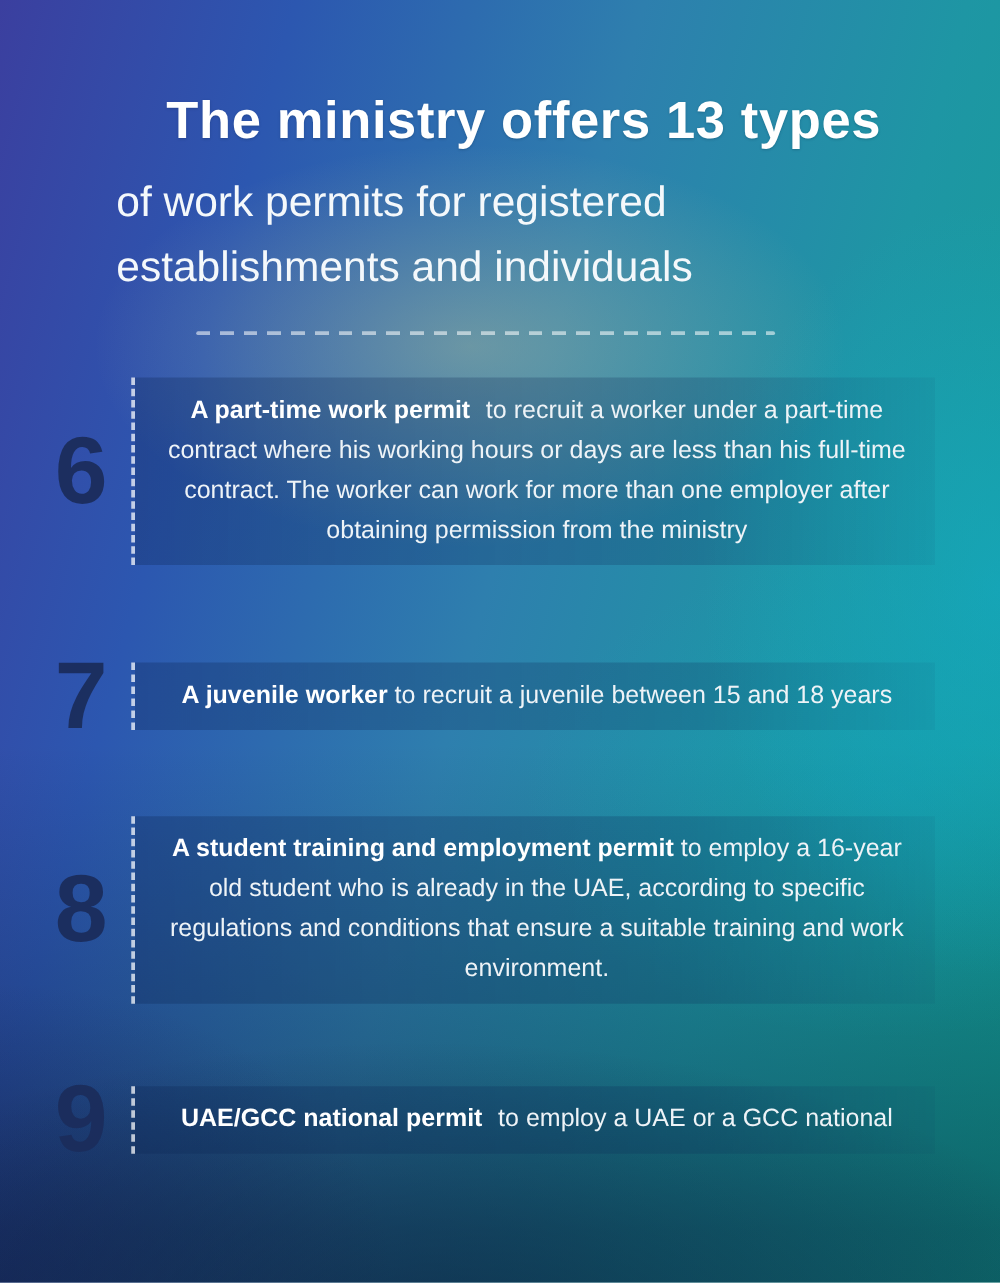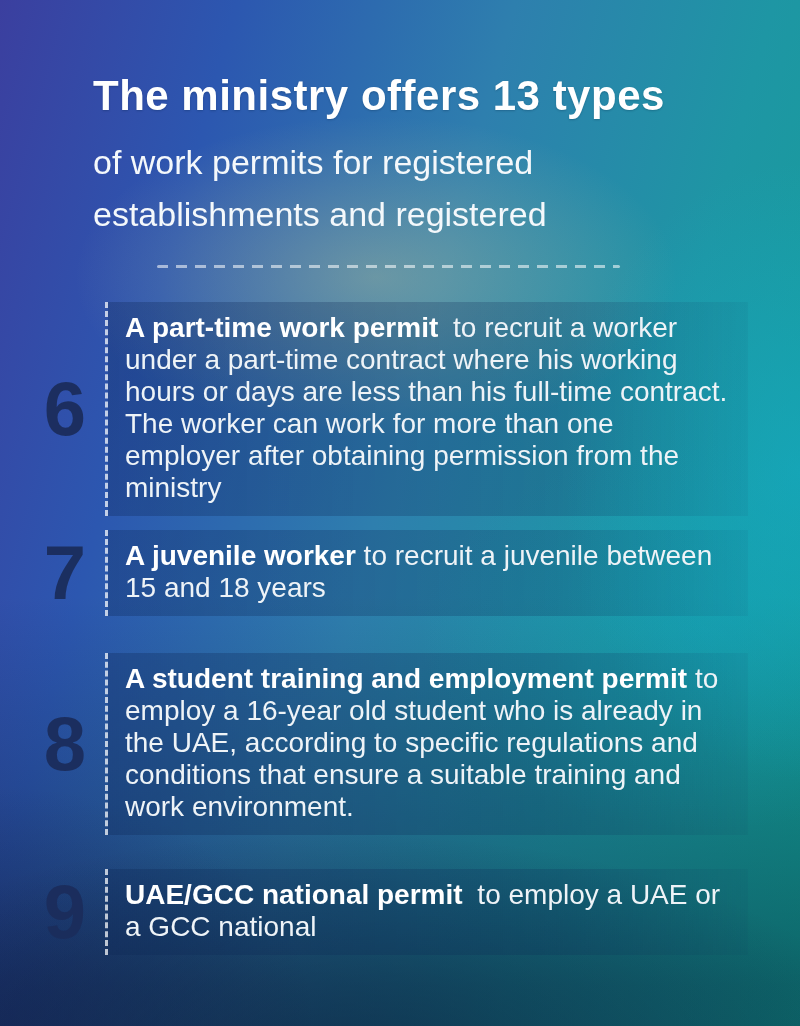--- a/index.html
+++ b/index.html
@@ -16,20 +16,21 @@
       radial-gradient(ellipse 720px 300px at 42% 104%, rgba(7,20,50,0.55), rgba(7,20,50,0) 78%),
       radial-gradient(ellipse 420px 320px at 0% 100%, rgba(22,32,76,0.50), rgba(22,32,76,0) 75%),
       linear-gradient(to bottom, rgba(0,0,0,0) 58%, rgba(6,18,42,0.42) 96%),
       linear-gradient(105deg, #3b3f9f 0%, #2c57b0 22%, #2e7fae 48%, #1e96a4 72%, #12a296 100%);
   }
   .title { position: absolute; left: 93px; top: 72px; color: #ffffff; }
   .title-line1 {
     font-size: 42px; font-weight: 700; letter-spacing: 0.5px;
     line-height: 48px; margin-bottom: 16px;
     text-shadow: 0 1px 2px rgba(0,30,60,0.25);
+    margin-left: 40px;
   }
   .title-line2, .title-line3 {
     font-size: 34px; font-weight: 400; line-height: 52px;
     color: #f4f8fb;
   }
   .separator {
     position: absolute; top: 265px; left: 157px; width: 463px; height: 3px;
     background: repeating-linear-gradient(90deg,
       rgba(255,255,255,0.55) 0 11px, rgba(255,255,255,0) 11px 19px);
     border-radius: 2px;
@@ -43,35 +44,35 @@
     position: absolute; left: -73px; width: 66px;
     top: 50%; transform: translateY(-50%);
     font-size: 76px; font-weight: 700; line-height: 1;
     color: #1b2d5c; opacity: 0.95; text-align: center;
   }
   .item-body {
     border-left: 3px dashed rgba(255,255,255,0.72);
     padding: 10px 14px 12px 17px;
     background: linear-gradient(90deg,
       rgba(12,38,84,0.30) 0%, rgba(12,38,84,0.22) 70%, rgba(12,38,84,0.06) 100%);
-    font-size: 28px; line-height: 32px;
-    color: #eef3f7; font-weight: 400;
+    font-size: 20px; line-height: 32px;
+    color: #eef3f7; font-weight: 400; text-align: center;
   }
   .item-lead { font-weight: 700; color: #ffffff; }
   .gap-wide .item-lead { margin-right: 7px; }
 </style>
 </head>
 <body>
 
 <div class="page">
 
   <header class="title">
     <div class="title-line1">The ministry offers 13 types</div>
     <div class="title-line2">of work permits for registered</div>
-    <div class="title-line3">establishments and registered</div>
+    <div class="title-line3">establishments and individuals</div>
   </header>
 
   <div class="separator"></div>
 
   <section class="item item-6 gap-wide">
     <div class="item-number">6</div>
     <div class="item-body"><span class="item-lead">A part-time work permit</span><span class="item-rest"> to recruit a worker under a part-time contract where his working hours or days are less than his full-time contract. The worker can work for more than one employer after obtaining permission from the ministry</span></div>
   </section>
 
   <section class="item item-7">

